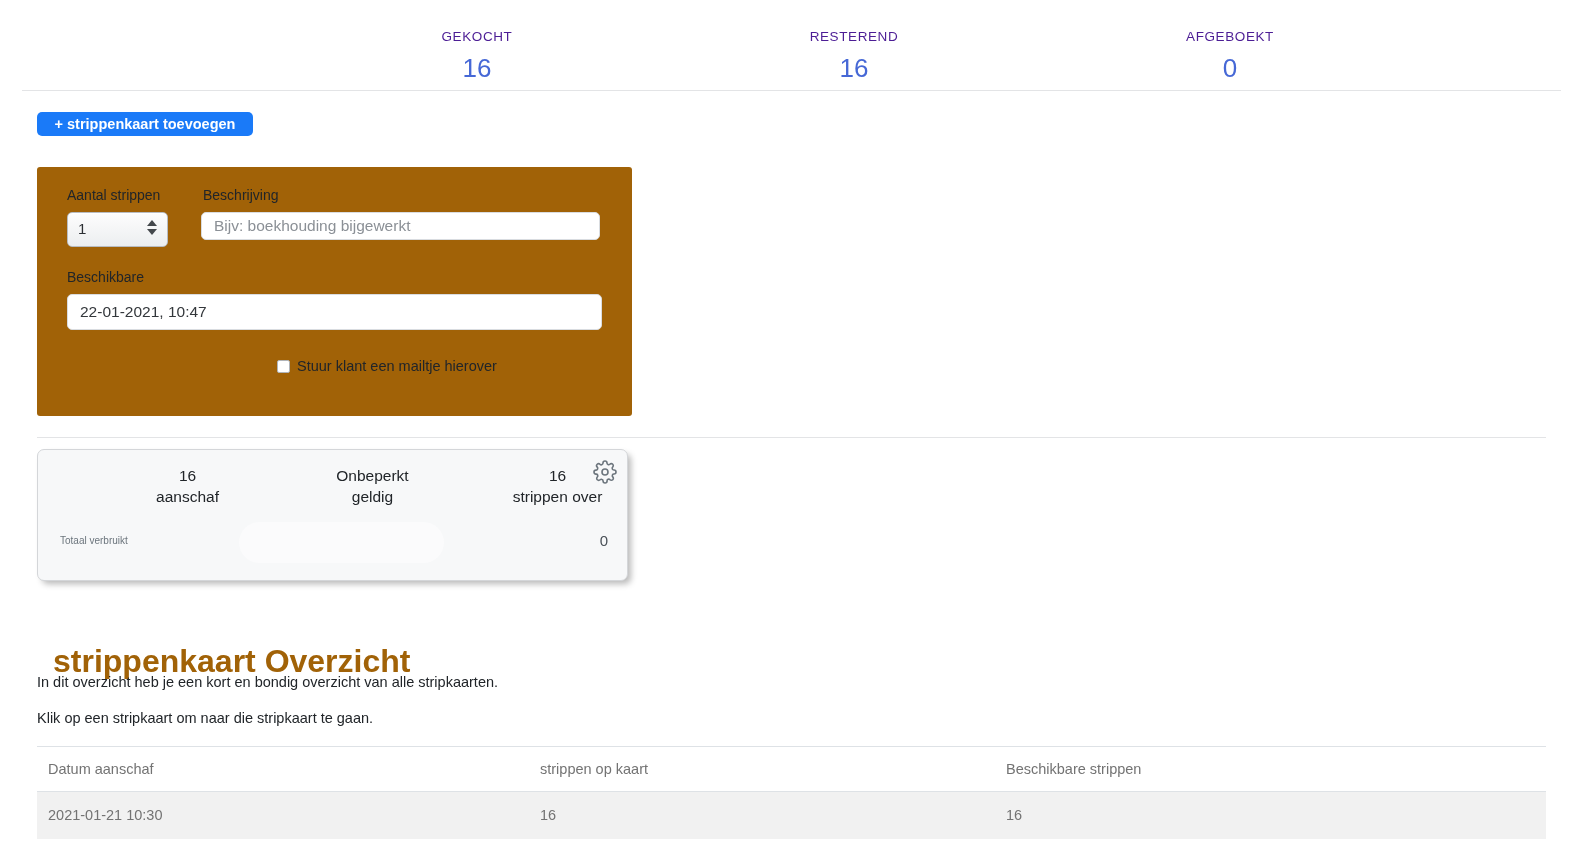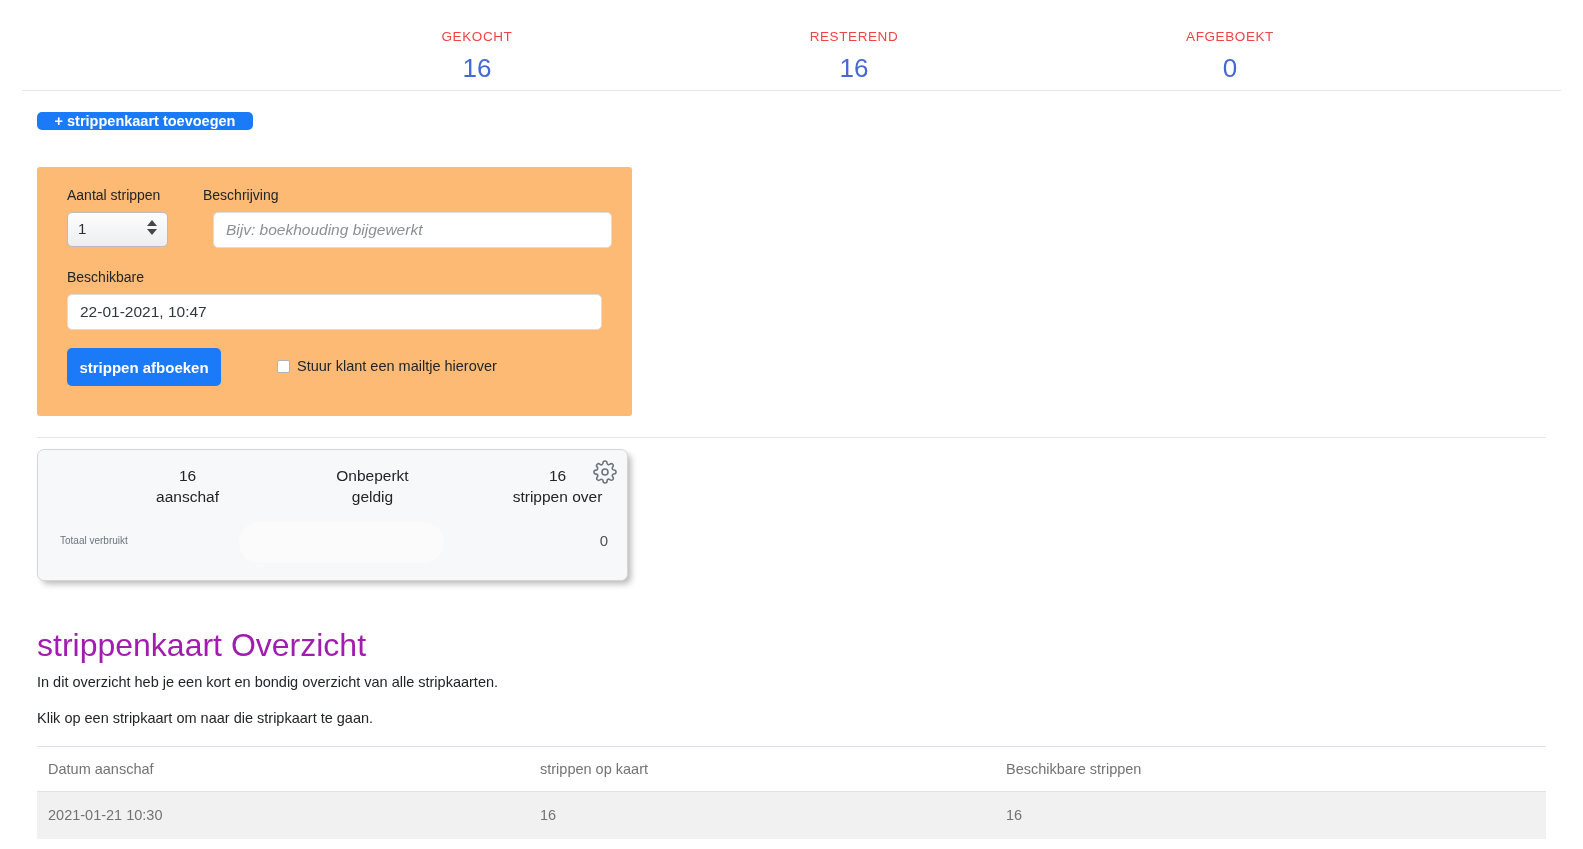--- a/index.html
+++ b/index.html
@@ -20,21 +20,21 @@
     width: 1583px; height: 90px;
   }
   .stat {
     position: absolute; top: 28px;
     text-align: center;
     width: 220px;
   }
   .stat-label {
     font-size: 13.5px;
     letter-spacing: .6px;
-    color: #ef4444;
+    color: #4c1d95;
     line-height: 18px;
   }
   .stat-value {
     font-size: 26px;
     color: #4668d6;
     line-height: 34px;
     margin-top: 5px;
   }
   .stat-gekocht   { left: 367px; }
   .stat-resterend { left: 744px; }
@@ -53,30 +53,30 @@
     color: #ffffff;
     border: none;
     border-radius: 5px;
     font-family: "Liberation Sans", sans-serif;
     font-weight: bold;
     cursor: pointer;
     padding: 0;
   }
   .btn-add {
     left: 37px; top: 112px;
-    width: 216px; height: 18px;
+    width: 216px; height: 24px;
     font-size: 14.5px;
   }
 
   
   .form-panel {
     position: absolute;
     left: 37px; top: 167px;
     width: 595px; height: 249px;
-    background: #fdba74;
+    background: #a16207;
     border-radius: 3px;
   }
   .field-label {
     position: absolute;
     font-size: 14px;
     color: #212529;
     line-height: 18px;
   }
   .lbl-aantal { left: 30px; top: 19px; }
   .lbl-beschr { left: 166px; top: 19px; }
@@ -113,21 +113,21 @@
     background: #ffffff;
     border: 1px solid #d9dce0;
     border-radius: 5px;
     font-family: "Liberation Sans", sans-serif;
     font-size: 15.5px;
     color: #33373b;
     padding: 0 12px;
     outline: none;
   }
   .text-input::placeholder { color: #8b9096; }
-  .in-beschrijving { left: 176px; top: 45px; width: 399px; height: 36px; font-style: italic; }
+  .in-beschrijving { left: 164px; top: 45px; width: 399px; height: 28px; }
   .in-afboekdatum  { left: 30px;  top: 127px; width: 535px; height: 36px; }
 
   .btn-afboeken {
     left: 30px; top: 181px;
     width: 154px; height: 38px;
     font-size: 15px;
   }
   .form-panel .btn-afboeken { position: absolute; }
 
   .checkbox-row {
@@ -199,23 +199,23 @@
     position: absolute;
     left: 201px; top: 72px;
     width: 205px; height: 41px;
     background: #fbfbfc;
     border-radius: 21px;
   }
 
   
   .ov-title {
     position: absolute; left: 37px; top: 624px;
-    font-size: 32px; font-weight: normal;
-    color: #a21caf; line-height: 42px;
-    margin: 0;
+    font-size: 32px; font-weight: bold;
+    color: #a16207; line-height: 42px;
+    margin: 16px;
   }
   .ov-p1 {
     position: absolute; left: 37px; top: 673px;
     font-size: 14.5px; color: #212529; line-height: 19px; margin: 0;
   }
   .ov-p2 {
     position: absolute; left: 37px; top: 709px;
     font-size: 14.5px; color: #212529; line-height: 19px; margin: 0;
   }
 
@@ -276,21 +276,20 @@
           <i class="down"></i>
       </span>
     </div>
 
     <div class="field-label lbl-beschr">Beschrijving</div>
     <input class="text-input in-beschrijving" type="text" placeholder="Bijv: boekhouding bijgewerkt" style="">
 
     <div class="field-label lbl-afboek">Beschikbare</div>
     <input class="text-input in-afboekdatum" type="text" value="22-01-2021, 10:47" style="">
 
-    <button class="btn-primary btn-afboeken">strippen afboeken</button>
 
     <div class="checkbox-row">
       <span class="cbx"></span>
       <span class="cbx-label">Stuur klant een mailtje hierover</span>
     </div>
   </div>
 
   <div class="divider-mid"></div>
 
   <div class="card">

